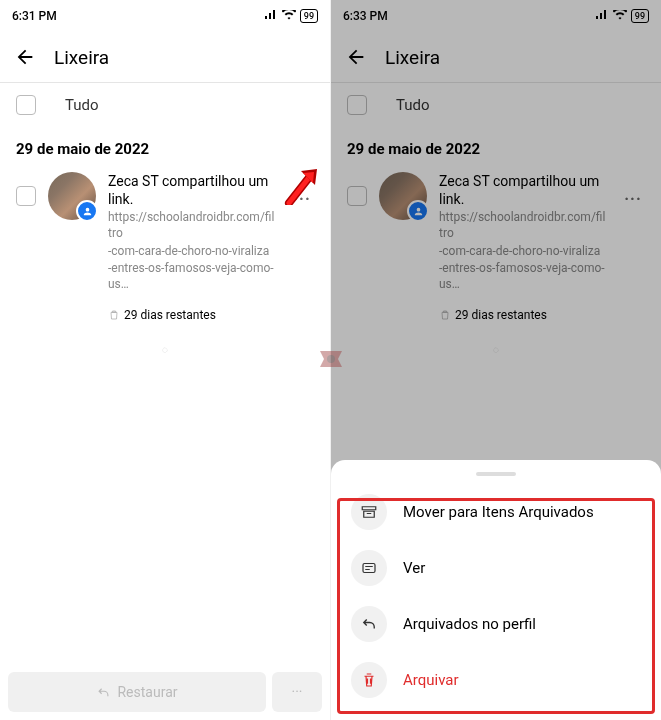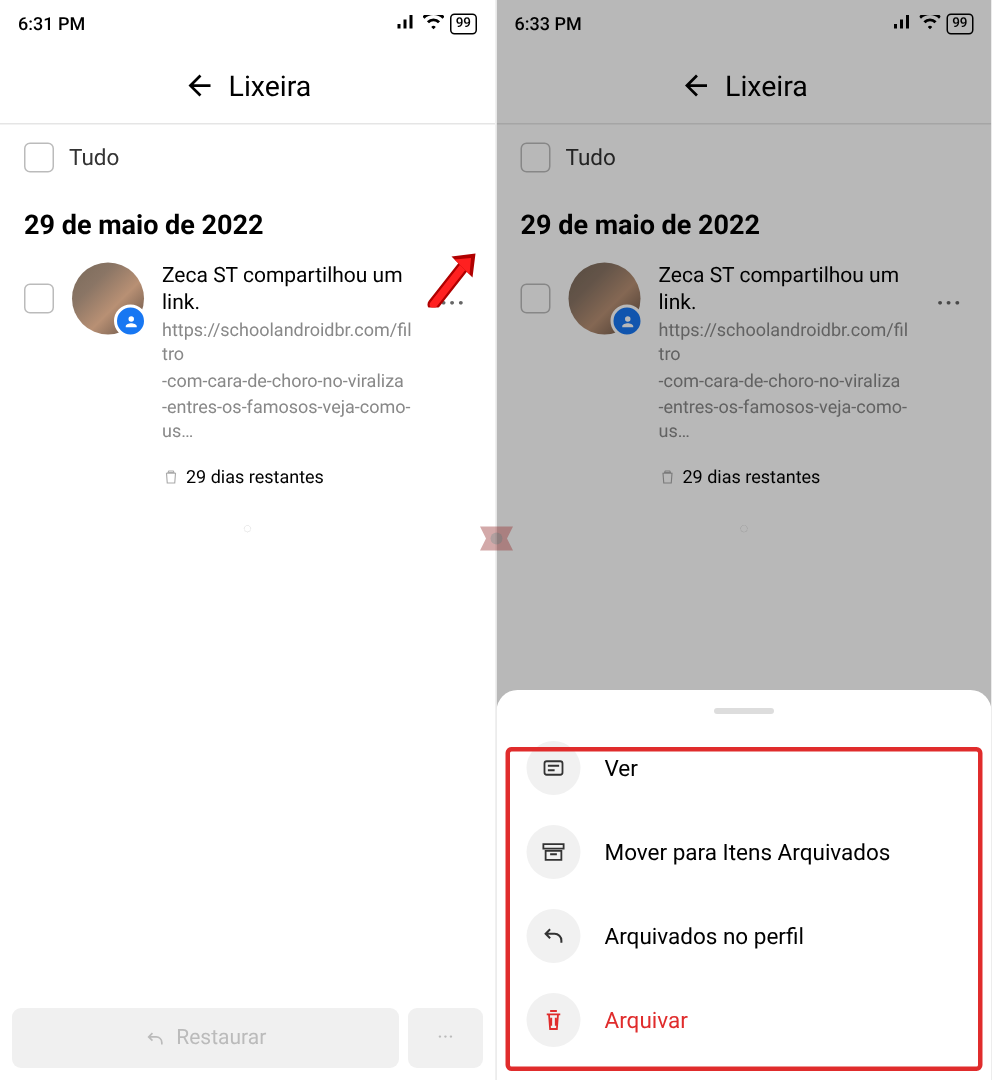--- a/index.html
+++ b/index.html
@@ -5,29 +5,29 @@
     * { margin:0; padding:0; box-sizing:border-box; font-family:-apple-system,BlinkMacSystemFont,"Segoe UI",Roboto,sans-serif; }
     body { background:#f0f0f0; width:661px; height:720px; position:relative; }
     .phone { position:absolute; top:0; width:330px; height:720px; background:#fff; overflow:hidden; }
     .phone-left { left:0; }
     .phone-right { left:331px; }
 
     .status-bar { height:24px; display:flex; justify-content:space-between; align-items:center; padding:16px 12px; font-size:12px; font-weight:500; background:#fff; color:#000; }
     .status-icons { display:flex; gap:4px; align-items:center; }
     .battery { border:1px solid #000; border-radius:3px; padding:0 3px; font-size:9px; line-height:12px; }
 
-    .header { height:50px; display:flex; align-items:center; padding:0 14px; gap:8px; background:#fff;justify-content:center; }
+    .header { height:50px; display:flex; align-items:center; padding:0 14px; gap:18px; background:#fff; }
     .back-btn { width:22px; height:22px; display:flex; align-items:center; justify-content:center; cursor:pointer; }
     .title { font-size:19px; font-weight:400; color:#000; }
 
-    .select-all { height:44px; display:flex; align-items:center; padding:0 16px; gap:10px; border-top:0.5px solid #e5e5e5; }
+    .select-all { height:44px; display:flex; align-items:center; padding:0 16px; gap:29px; border-top:0.5px solid #e5e5e5; }
     .checkbox { width:20px; height:20px; border:1.5px solid #bbb; border-radius:4px; cursor:pointer; }
     .select-label { font-size:15px; color:#333; }
 
-    .date-header { font-size:18px; font-weight:700; color:#000; padding:14px 16px 8px; }
+    .date-header { font-size:15px; font-weight:700; color:#000; padding:14px 16px 8px; }
 
     .item { display:flex; align-items:flex-start; padding:6px 16px 6px 16px; gap:12px; }
     .item .checkbox { margin-top:14px; flex-shrink:0; }
     .avatar-wrap { position:relative; width:48px; height:48px; flex-shrink:0; }
     .avatar { width:48px; height:48px; border-radius:50%; background:linear-gradient(135deg,#7a6a5a 0%,#8a7565 30%,#b89074 60%,#5a4a40 100%); }
     .avatar-badge { position:absolute; right:-2px; bottom:-2px; width:22px; height:22px; border-radius:50%; background:#1877f2; border:2px solid #fff; display:flex; align-items:center; justify-content:center; }
     .item-body { flex:1; min-width:0; }
     .item-title { font-size:14px; color:#000; line-height:1.3; }
     .item-link { font-size:12px; color:#888; line-height:1.3; margin-top:2px; word-break:break-all; }
     .item-meta { display:flex; align-items:center; gap:4px; font-size:12px; color:#000000; margin-top:16px; }
@@ -203,37 +203,37 @@
   </div>
 
   <div class="loader-dot">◌</div>
 
   <div class="overlay"></div>
   <div class="sheet">
     <div class="sheet-handle"></div>
     <div class="sheet-item">
       <div class="sheet-icon">
         <svg width="18" height="18" viewBox="0 0 24 24">
+            <path d="M3 5h18v4H3zM5 11h14v8H5zM9 14h6" fill="none" stroke="#333" stroke-width="1.6"></path>
+          </svg>
+      </div>
+      <span class="sheet-label">Mover para Itens Arquivados</span>
+    </div>
+    <div class="sheet-item">
+      <div class="sheet-icon">
+        <svg width="18" height="18" viewBox="0 0 24 24">
             <rect x="4" y="6" width="16" height="12" rx="2" fill="none" stroke="#333" stroke-width="1.6"></rect>
             <path d="M7 10h10M7 14h6" stroke="#333" stroke-width="1.6"></path>
           </svg>
       </div>
       <span class="sheet-label">Ver</span>
     </div>
     <div class="sheet-item">
       <div class="sheet-icon">
         <svg width="18" height="18" viewBox="0 0 24 24">
-            <path d="M3 5h18v4H3zM5 11h14v8H5zM9 14h6" fill="none" stroke="#333" stroke-width="1.6"></path>
-          </svg>
-      </div>
-      <span class="sheet-label">Mover para Itens Arquivados</span>
-    </div>
-    <div class="sheet-item">
-      <div class="sheet-icon">
-        <svg width="18" height="18" viewBox="0 0 24 24">
             <path d="M9 14l-4-4 4-4M5 10h8a6 6 0 016 6v2" fill="none" stroke="#333" stroke-width="1.8"></path>
           </svg>
       </div>
       <span class="sheet-label">Arquivados no perfil</span>
     </div>
     <div class="sheet-item danger">
       <div class="sheet-icon">
         <svg width="18" height="18" viewBox="0 0 24 24">
             <path d="M6 7h12M9 4h6M8 7l1 13h6l1-13M10 10v7M14 10v7" fill="none" stroke="#e02c2c" stroke-width="1.6"></path>
           </svg>

